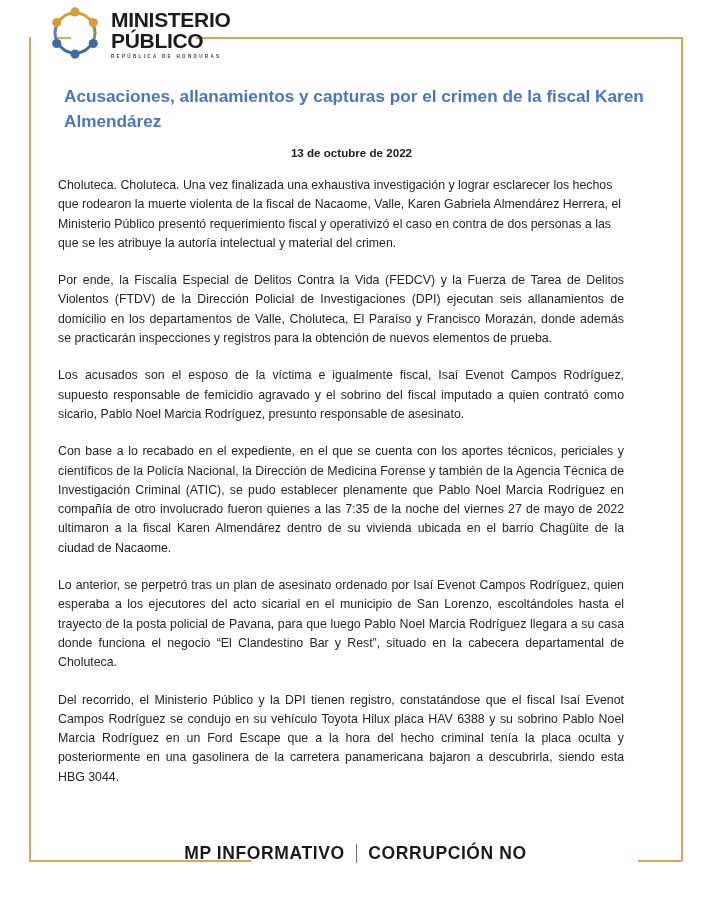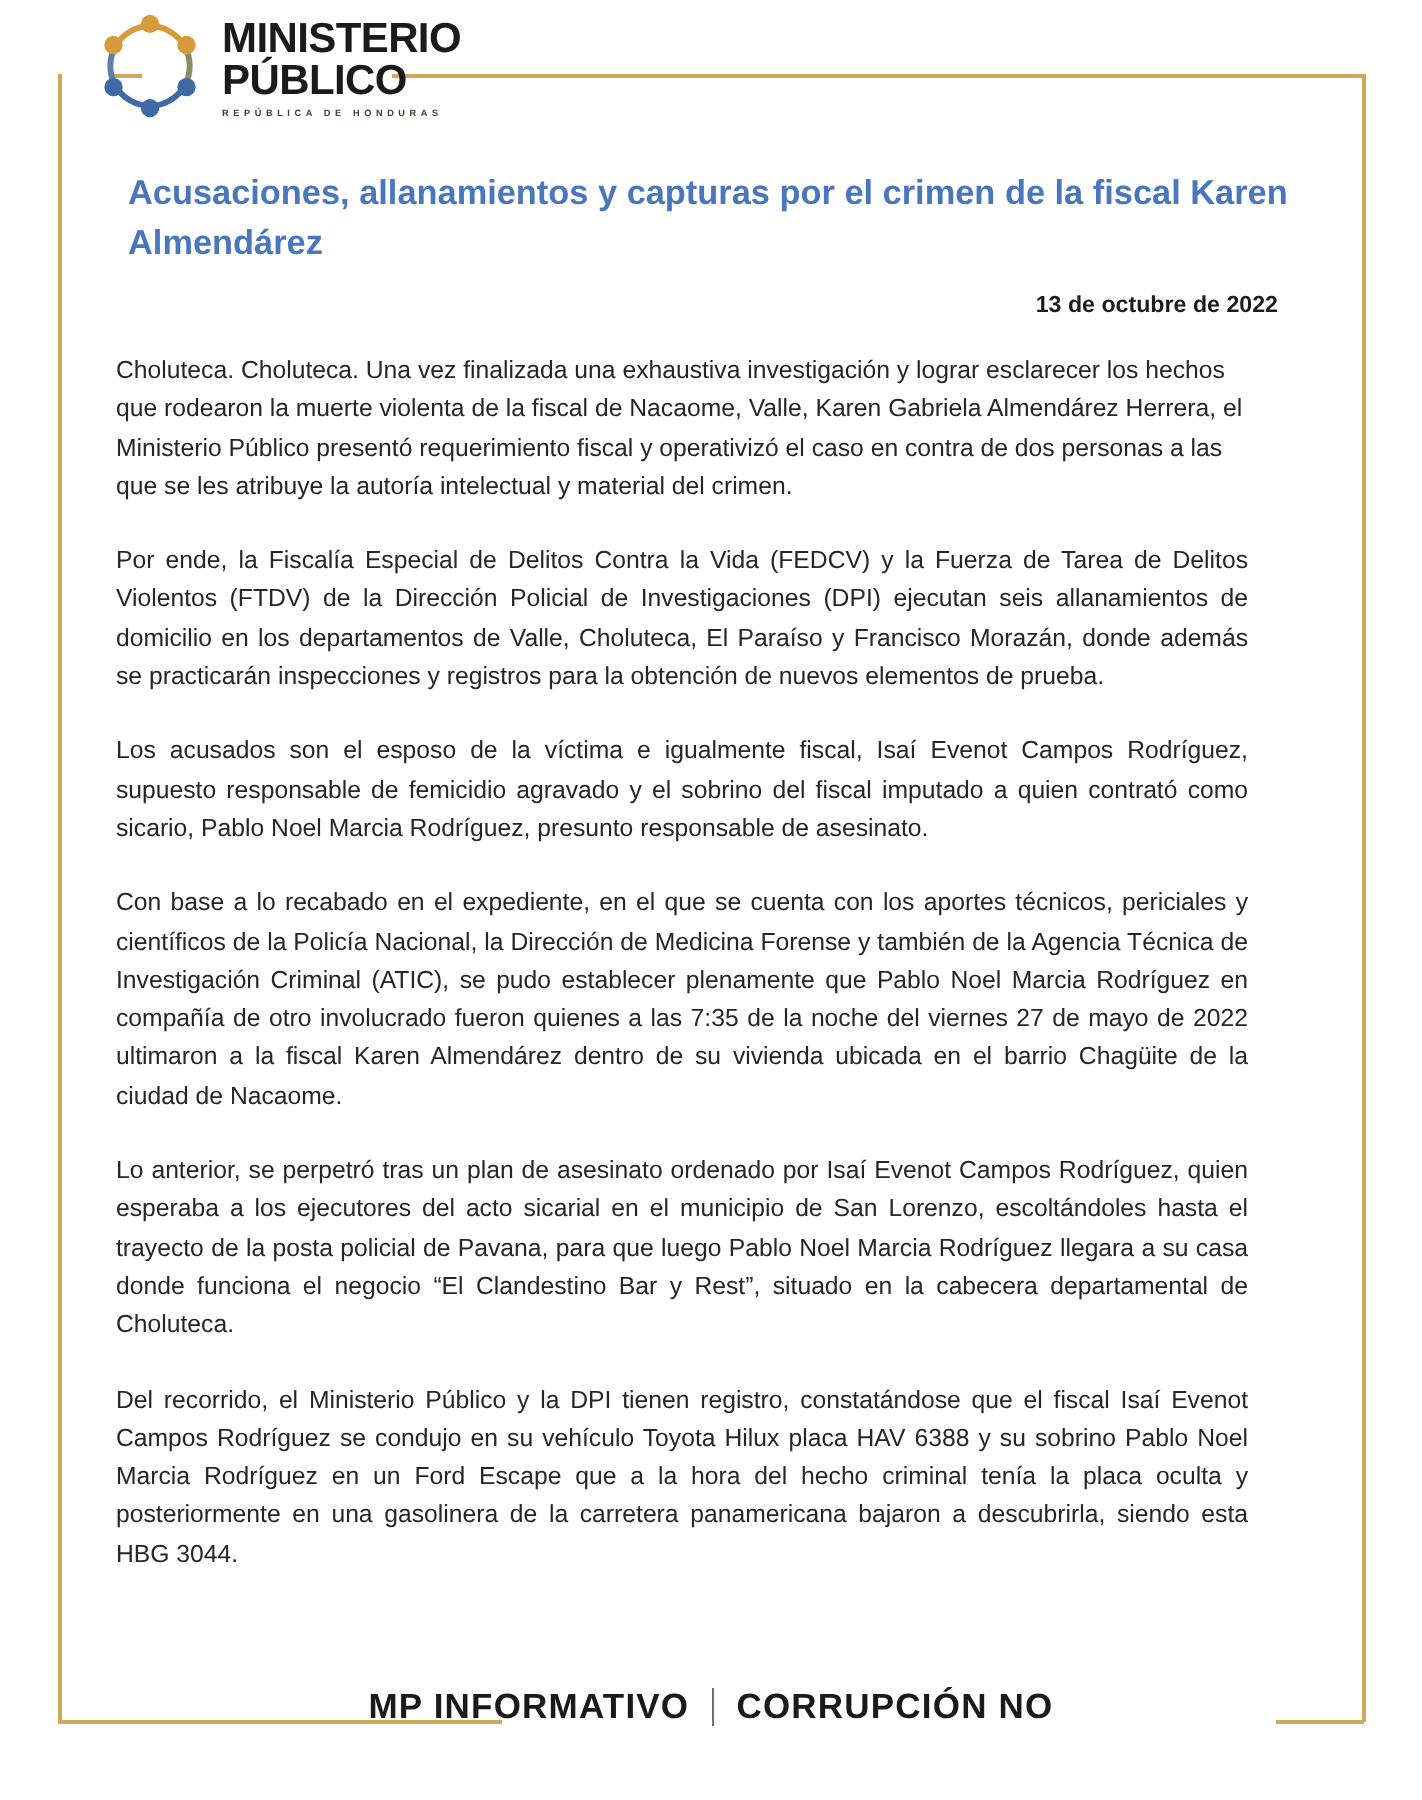--- a/index.html
+++ b/index.html
@@ -80,21 +80,21 @@
     font-weight: bold;
     font-size: 17.2px;
     line-height: 25px;
     color: #4a76be;
   }
   .date {
     position: absolute;
     left: 64px;
     top: 146px;
     width: 575px;
-    text-align: right;
+    text-align: center;
     font-family: "Liberation Sans", sans-serif;
     font-weight: bold;
     font-size: 11.6px;
     color: #1c1c1c;
   }
 
   
   .body-copy {
     position: absolute;
     left: 58px;

